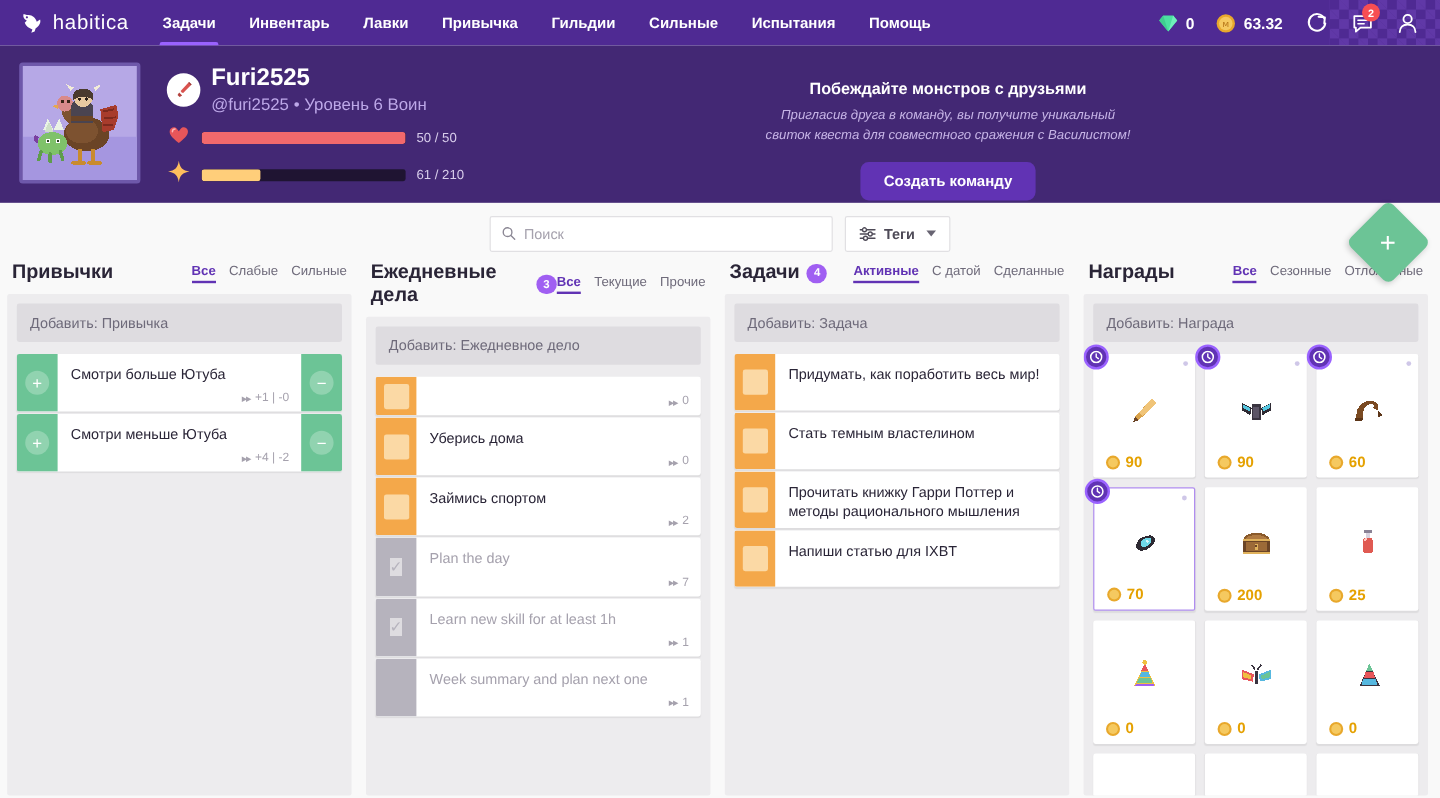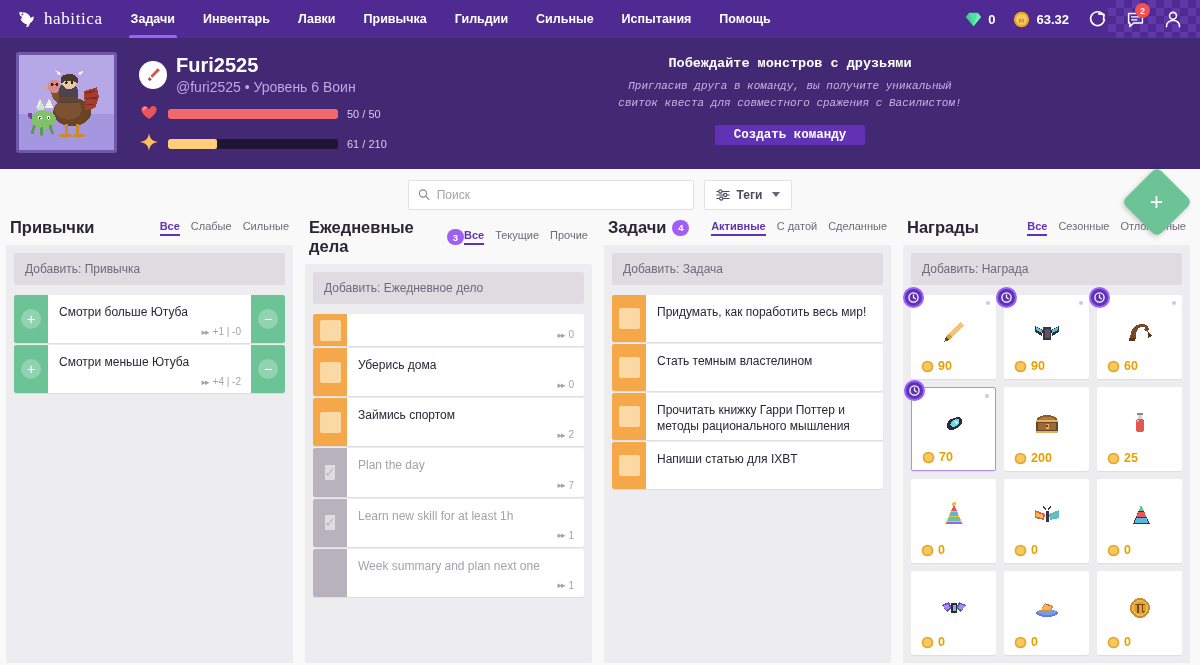--- a/index.html
+++ b/index.html
@@ -11,21 +11,21 @@
 
   
   .topnav {
     height: 38px; background: #4f2a93; display: flex; align-items: stretch;
     position: relative;
   }
   .brand { display: flex; align-items: center; gap: 6px; padding: 0 14px 0 16px; }
   .brand-logo { width: 22px; height: 22px; }
   .brand-name {
     color: #fff; font-size: 17px; letter-spacing: .6px; font-weight: 400;
-    font-family: Liberation Serif, serif;
+    font-family: Liberation Sans, sans-serif;
   }
   .nav-items { display: flex; align-items: stretch; }
   .nav-item {
     color: #fff; font-size: 12.5px; font-weight: bold; display: flex; align-items: center;
     padding: 0 14px; cursor: pointer; position: relative; white-space: nowrap;
   }
   .nav-item.active::after {
     content: ""; position: absolute; left: 12px; right: 12px; bottom: 0;
     height: 3px; background: #9a62ff; border-radius: 2px 2px 0 0;
   }
@@ -69,29 +69,29 @@
     display: flex; align-items: center; justify-content: center;
   }
   .p-name { color: #fff; font-size: 20px; font-weight: bold; line-height: 1.15; }
   .p-sub { color: #bda8e8; font-size: 14px; margin-top: 2px; }
   .stat-row { display: flex; align-items: center; gap: 9px; margin-top: 9px; }
   .stat-icon { width: 20px; flex: none; text-align: center; }
   .bar { width: 170px; height: 10px; border-radius: 2px; background: #1f1432; overflow: hidden; }
   .bar .fill { height: 100%; border-radius: 2px; }
   .stat-text { color: #d8cdeb; font-size: 11px; }
 
-  .promo { position: absolute; left: 560px; top: 18px; width: 460px; text-align: center; font-family: Liberation Mono, monospace; }
+  .promo { position: absolute; left: 560px; top: 28px; width: 460px; text-align: center; }
   .promo h3 { color: #fff; font-size: 13.5px; font-weight: bold; }
   .promo p {
     color: #c6b4e6; font-size: 11px; font-style: italic; line-height: 1.55; margin-top: 7px;
   }
   .promo-btn {
     margin: 13px auto 0; display: block; background: #6133b4; color: #fff; border: none;
-    font-family: inherit; font-size: 12.5px; font-weight: bold; padding: 3px 19px;
-    border-radius: 2px; cursor: pointer;
+    font-family: inherit; font-size: 12.5px; font-weight: bold; padding: 9px 19px;
+    border-radius: 7px; cursor: pointer;
   }
   .fab {
     position: absolute; right: 18px; top: 139px; width: 50px; height: 50px;
     background: #6cc496; transform: rotate(45deg); border-radius: 6px; cursor: pointer;
     display: flex; align-items: center; justify-content: center; z-index: 20;
     box-shadow: 0 2px 5px rgba(0,0,0,.2);
   }
   .fab span { transform: rotate(-45deg); color: #fff; font-size: 23px; line-height: 1; font-weight: 300; }
 
   
@@ -175,21 +175,21 @@
                     color: #b6b3bd; font-size: 13px; }
   .task.done .task-title { color: #a5a1ad; }
   .task.grey .task-ctrl { background: #b6b3bd; }
   .task.grey .chk { background: #dedce0; }
   .task.grey .task-title { color: #a5a1ad; }
 
   
   .reward-grid { display: grid; grid-template-columns: repeat(3, 1fr); gap: 8px; }
   .reward {
     background: #fff; border-radius: 2px; position: relative; padding: 10px 6px 6px;
-    display: flex; flex-direction: column; align-items: center; cursor: pointer; height: 84px;
+    display: flex; flex-direction: column; align-items: center; cursor: pointer; height: 103px;
     box-shadow: 0 1px 1px rgba(0,0,0,.07);
   }
   .reward.sel { border: 1px solid #b08df0; }
   .reward .art { flex: 1; display: flex; align-items: center; justify-content: center; }
   .reward .price { display: flex; align-items: center; gap: 4px; align-self: flex-start;
                    margin-left: 4px; }
   .reward .price span { font-size: 12.5px; color: #e5a100; font-weight: bold; }
   .lock-badge {
     position: absolute; left: -8px; top: -8px; width: 21px; height: 21px; border-radius: 50%;
     background: #6133b4; border: 2px solid #9a62ff; display: flex; align-items: center;

